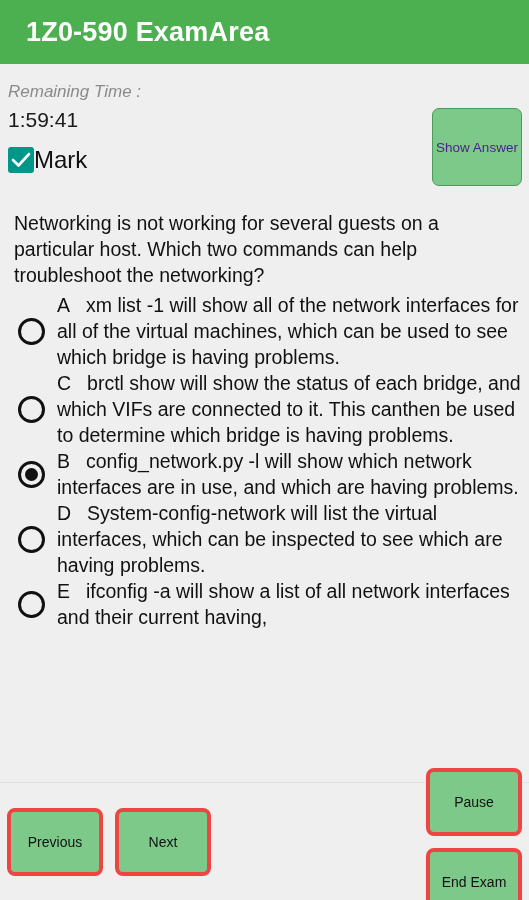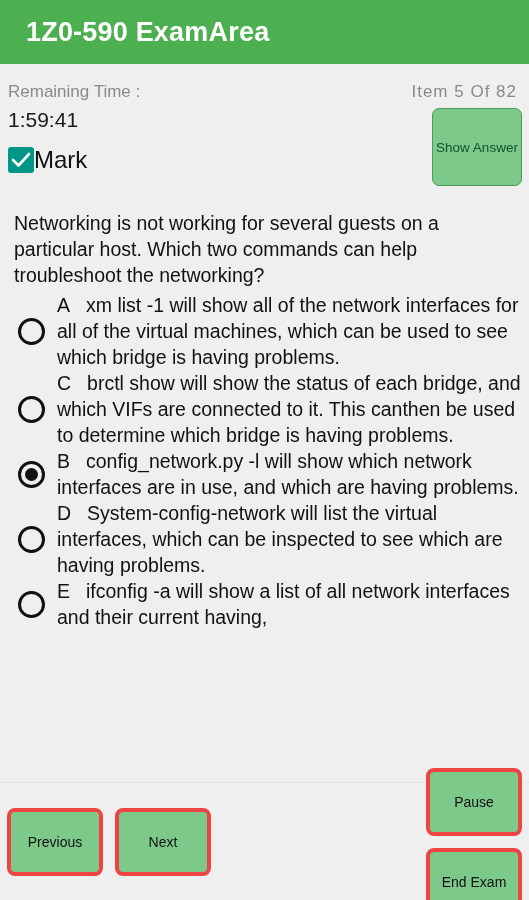--- a/index.html
+++ b/index.html
@@ -33,20 +33,21 @@
 
   
   .status-strip {
     position: relative;
     height: 40px;
     padding: 16px 12px 0 8px;
     box-sizing: border-box;
     display: flex;
     align-items: center;
     justify-content: space-between;
+    font-style: italic;
   }
   .remaining-label {
     font-size: 17px;
     color: #8a8a8a;
   }
   .item-counter {
     font-size: 17px;
     color: #8a8a8a;
     letter-spacing: 1px;
   }
@@ -89,21 +90,21 @@
   }
   .show-answer-btn {
     position: absolute;
     right: 7px;
     top: 4px;
     width: 90px;
     height: 78px;
     background: #7dc98a;
     border: 1px solid #4c9a5c;
     border-radius: 7px;
-    color: #14532d;
+    color: #4c1d95;
     font-size: 13.5px;
     font-family: "Liberation Sans", sans-serif;
     display: flex;
     align-items: center;
     justify-content: center;
     padding: 0;
     cursor: pointer;
   }
 
   
@@ -211,21 +212,20 @@
 </style>
 </head>
 <body>
 
 <div class="appbar">
   <span class="appbar-title">1Z0-590 ExamArea</span>
 </div>
 
 <div class="status-strip">
   <span class="remaining-label">Remaining Time :</span>
-  <span class="item-counter">Item 5 Of 82</span>
 </div>
 
 <div class="meta-row">
   <div class="timer">1:59:41</div>
 
   <div class="mark-row">
     <span class="checkbox">
       <svg width="20" height="18" viewBox="0 0 20 18">
         <path d="M2 9 L7.5 14.5 L18 3" stroke="#ffffff" stroke-width="2.6" fill="none" stroke-linecap="round" stroke-linejoin="round"></path>
       </svg>

